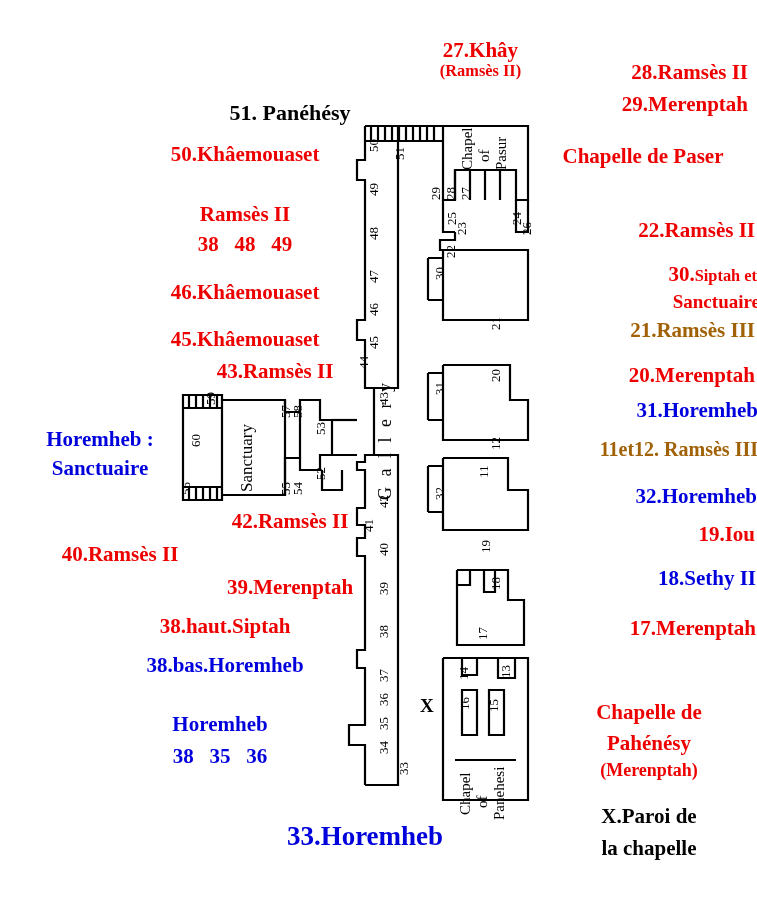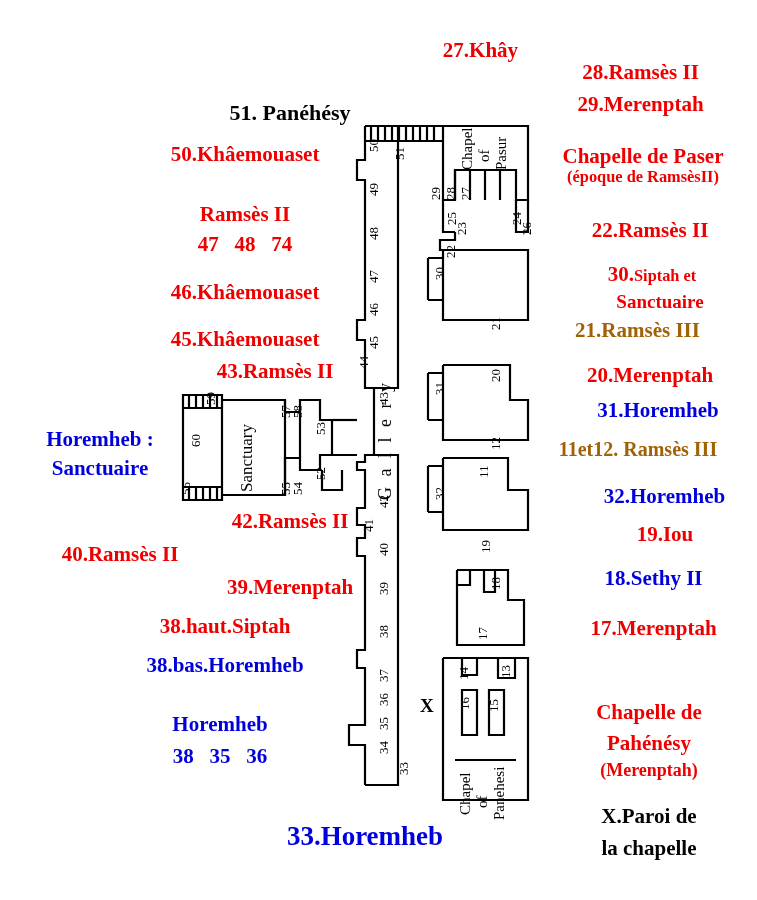--- a/index.html
+++ b/index.html
@@ -20,21 +20,21 @@
     font-family: "Liberation Serif", serif;
     font-weight: bold;
     line-height: 1.15;
     white-space: pre;
   }
   .red    { color: #ee0000; }
   .blue   { color: #0000dd; }
   .purple { color: #a16207; }
   .black  { color: #000000; }
   .ctr { text-align: center; }
-  .lft { text-align: center; }
+  .lft { text-align: right; }
 
   
   #plan {
     position: absolute;
     left: 0; top: 0;
     width: 757px;
     height: 900px;
     pointer-events: none;
   }
   .sub { font-size: 0.78em; }
@@ -184,29 +184,29 @@
 
       <text transform="translate(470,815) rotate(-90)" font-size="15">Chapel</text>
       <text transform="translate(487,808) rotate(-90)" font-size="15">of</text>
       <text transform="translate(504,820) rotate(-90)" font-size="15">Panehesi</text>
 
       <text x="420" y="712" font-size="19" font-weight="bold">X</text>
     </g>
   </svg>
 
   <div id="annotations">
-      <div class="lbl red ctr" style="left: 403px; top: 38px; width: 155px; font-size: 21px;"><span>27.Khây</span></div>
+      <div class="lbl red ctr" style="left: 403px; top: 38px; width: 155px; font-size: 21px;"><span>27.Khây</span><div class="sub">(Ramsès II)</div></div>
       <div class="lbl red lft" style="left: 533px; top: 60px; width: 215px; font-size: 21px;"><span>28.Ramsès II</span></div>
       <div class="lbl red lft" style="left: 533px; top: 92px; width: 215px; font-size: 21px;"><span>29.Merenptah</span></div>
       <div class="lbl black ctr" style="left: 180px; top: 100px; width: 220px; font-size: 22px;"><span>51. Panéhésy</span></div>
-      <div class="lbl red ctr" style="left: 528px; top: 144px; width: 230px; font-size: 21px;"><span>Chapelle de Paser</span><div class="sub">(époque de RamsèsII)</div></div>
+      <div class="lbl red ctr" style="left: 528px; top: 144px; width: 230px; font-size: 21px;"><span>Chapelle de Paser</span></div>
       <div class="lbl red ctr" style="left: 120px; top: 142px; width: 250px; font-size: 21px;"><span>50.Khâemouaset</span></div>
       <div class="lbl red lft" style="left: 545px; top: 218px; width: 210px; font-size: 21px;"><span>22.Ramsès II</span></div>
       <div class="lbl red ctr" style="left: 120px; top: 202px; width: 250px; font-size: 21px;"><span>Ramsès II</span></div>
-      <div class="lbl red ctr" style="left: 120px; top: 232px; width: 250px; font-size: 21px;"><span>47   48   74</span></div>
+      <div class="lbl red ctr" style="left: 120px; top: 232px; width: 250px; font-size: 21px;"><span>38   48   49</span></div>
       <div class="lbl red lft" style="left: 547px; top: 262px; width: 210px; font-size: 21px;"><span>30.</span><span class="sub">Siptah et</span></div>
       <div class="lbl red lft" style="left: 560px; top: 291px; width: 200px; font-size: 19px;"><span>Sanctuaire</span></div>
       <div class="lbl red ctr" style="left: 120px; top: 280px; width: 250px; font-size: 21px;"><span>46.Khâemouaset</span></div>
       <div class="lbl purple lft" style="left: 520px; top: 318px; width: 235px; font-size: 21px;"><span>21.Ramsès III</span></div>
       <div class="lbl red ctr" style="left: 120px; top: 327px; width: 250px; font-size: 21px;"><span>45.Khâemouaset</span></div>
       <div class="lbl red ctr" style="left: 175px; top: 359px; width: 200px; font-size: 21px;"><span>43.Ramsès II</span></div>
       <div class="lbl red lft" style="left: 545px; top: 363px; width: 210px; font-size: 21px;"><span>20.Merenptah</span></div>
       <div class="lbl blue lft" style="left: 558px; top: 398px; width: 200px; font-size: 21px;"><span>31.Horemheb</span></div>
       <div class="lbl blue ctr" style="left: 10px; top: 427px; width: 180px; font-size: 21px;"><span>Horemheb :</span></div>
       <div class="lbl blue ctr" style="left: 10px; top: 456px; width: 180px; font-size: 21px;"><span>Sanctuaire</span></div>

